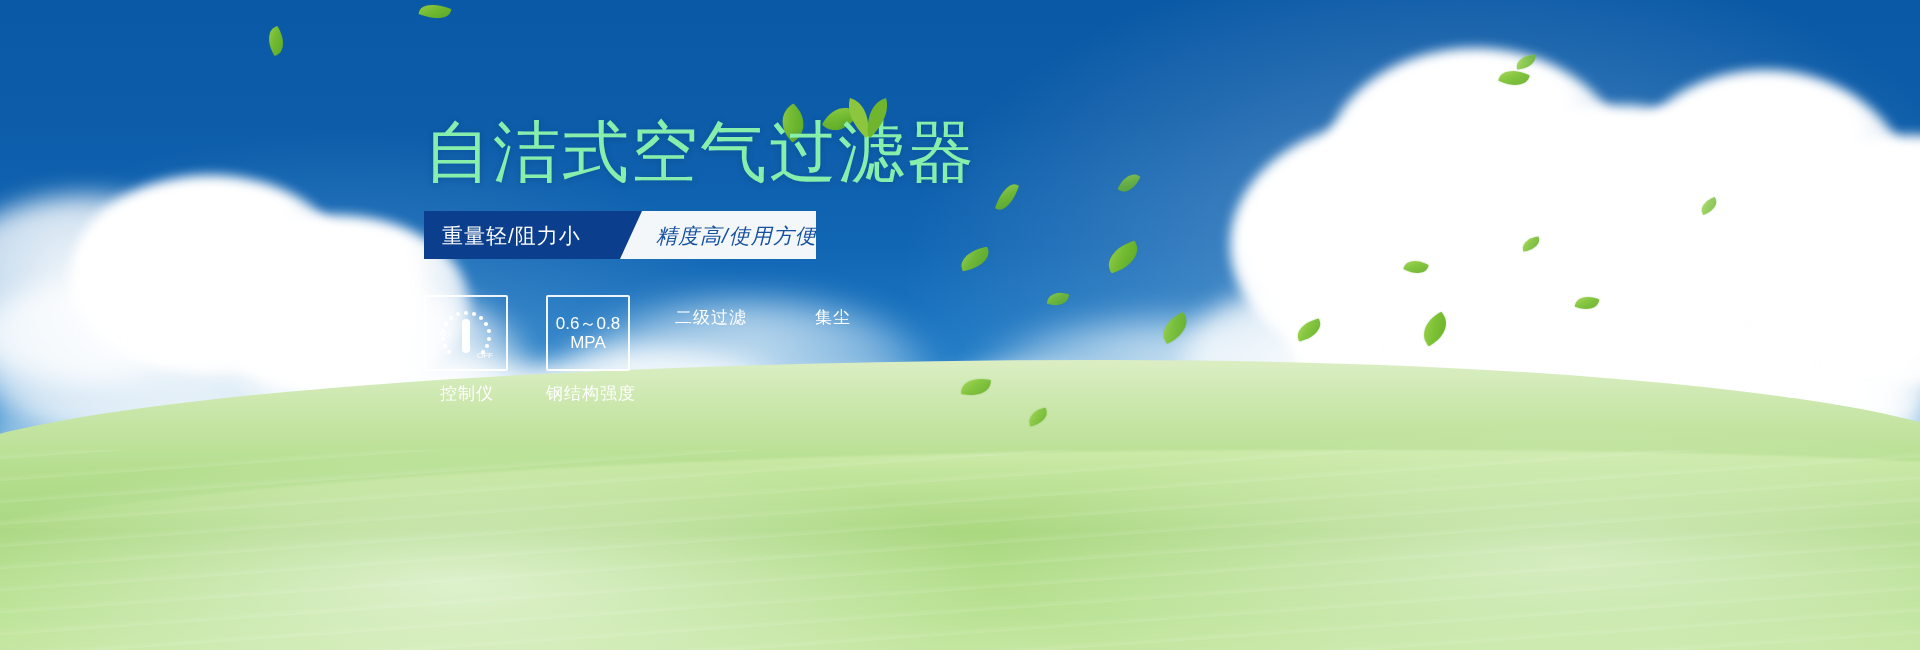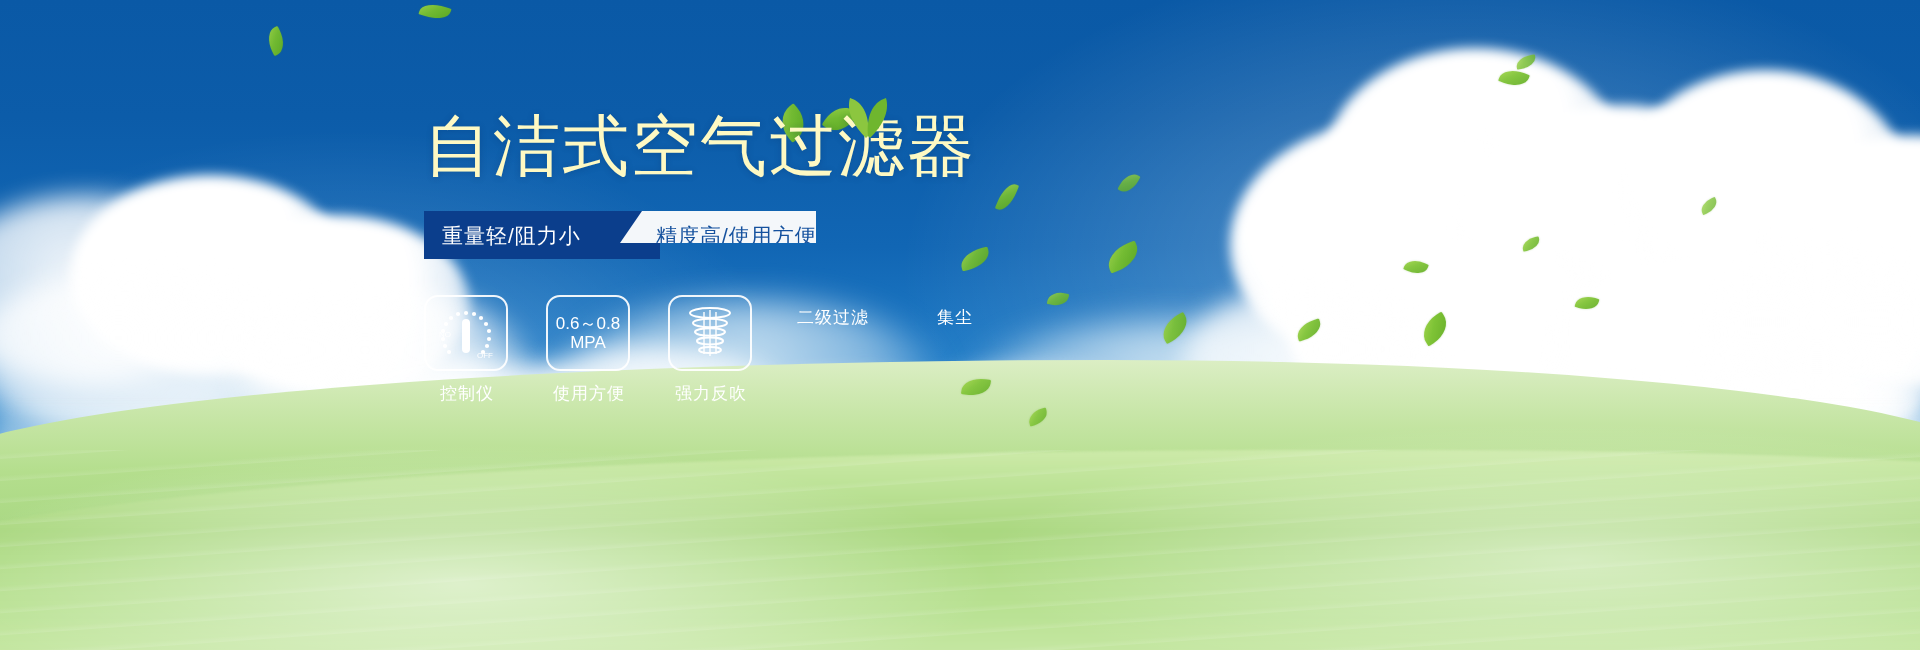--- a/index.html
+++ b/index.html
@@ -168,28 +168,27 @@
   
   .content {
     position: absolute;
     left: 424px;
     top: 118px;
     width: 700px;
   }
 
   .title {
     margin: 0;
-    color: #fef9c3;
+    color: #86efac;
     font-size: 67px;
     line-height: 1;
     letter-spacing: 2px;
     font-weight: 400;
     white-space: nowrap;
     text-shadow: 0 1px 6px rgba(0,40,90,0.25);
-    font-family: Liberation Mono, monospace;
   }
 
   
   .title-sprout {
     position: absolute;
     left: 412px;
     top: -22px;
     width: 64px;
     height: 42px;
   }
@@ -206,23 +205,24 @@
     position: absolute;
     left: 0; top: 0;
     width: 236px;
     height: 48px;
     background: #0b3e8c;
   }
   .tag-light {
     position: absolute;
     left: 196px; top: 0;
     width: 196px;
-    height: 32px;
+    height: 48px;
     background: #f4f7fa;
     clip-path: polygon(22px 0, 100% 0, 100% 100%, 0 100%);
+    font-style: italic;
   }
   .tag-dark span {
     position: absolute;
     left: 18px;
     top: 11px;
     color: #ffffff;
     font-size: 21px;
     letter-spacing: 1px;
     white-space: nowrap;
   }
@@ -244,21 +244,21 @@
   }
   .feature {
     width: 86px;
     text-align: center;
   }
   .feature-box {
     width: 84px;
     height: 76px;
     box-sizing: border-box;
     border: 2px solid rgba(255,255,255,0.92);
-    border-radius: 14px;
+    border-radius: 2px;
     display: flex;
     align-items: center;
     justify-content: center;
     position: relative;
   }
   .feature-text {
     color: #ffffff;
     font-size: 17px;
     line-height: 1.12;
     letter-spacing: 0;
@@ -399,42 +399,23 @@
           </svg>
         </div>
         <div class="feature-label">控制仪</div>
       </div>
 
       <div class="feature">
         <div class="feature-box">
           <div class="feature-text">0.6～0.8
 MPA</div>
         </div>
-        <div class="feature-label">使用方便</div>
-      </div>
-
-      <div class="feature">
-        <div class="feature-box">
-          <svg width="58" height="58" viewBox="0 0 58 58">
-            <g fill="none" stroke="#ffffff" stroke-width="2">
-              <ellipse cx="29" cy="9" rx="20" ry="5"></ellipse>
-              <ellipse cx="29" cy="19" rx="17" ry="4.2"></ellipse>
-              <ellipse cx="29" cy="28" rx="15" ry="3.8"></ellipse>
-              <ellipse cx="29" cy="37" rx="13" ry="3.4"></ellipse>
-              <ellipse cx="29" cy="46" rx="11" ry="3"></ellipse>
-            </g>
-            <g stroke="#ffffff" stroke-width="1.4">
-              <line x1="23" y1="8" x2="23" y2="50"></line>
-              <line x1="29" y1="6" x2="29" y2="52"></line>
-              <line x1="35" y1="8" x2="35" y2="50"></line>
-            </g>
-          </svg>
-        </div>
-        <div class="feature-label">强力反吹</div>
-      </div>
+        <div class="feature-label">钢结构强度</div>
+      </div>
+
 
       <div class="feature">
         <div class="feature-label">二级过滤</div>
       </div>
 
       <div class="feature">
         <div class="feature-label">集尘</div>
       </div>
 
     </div>

